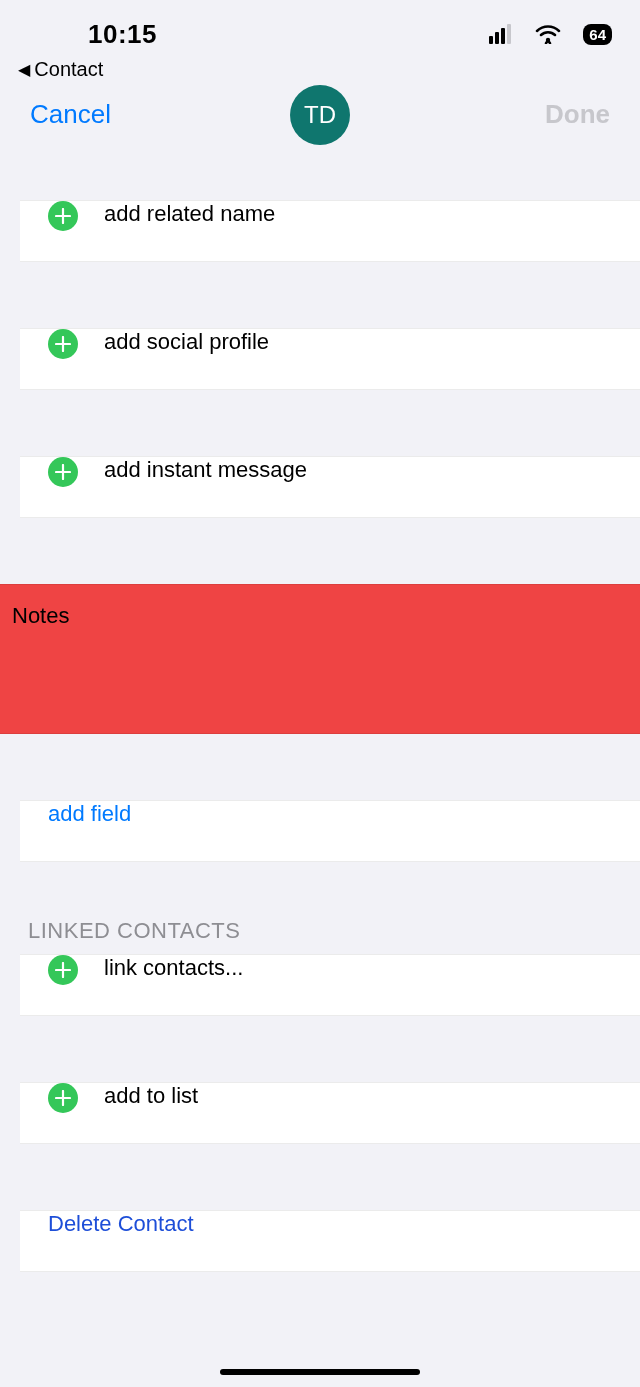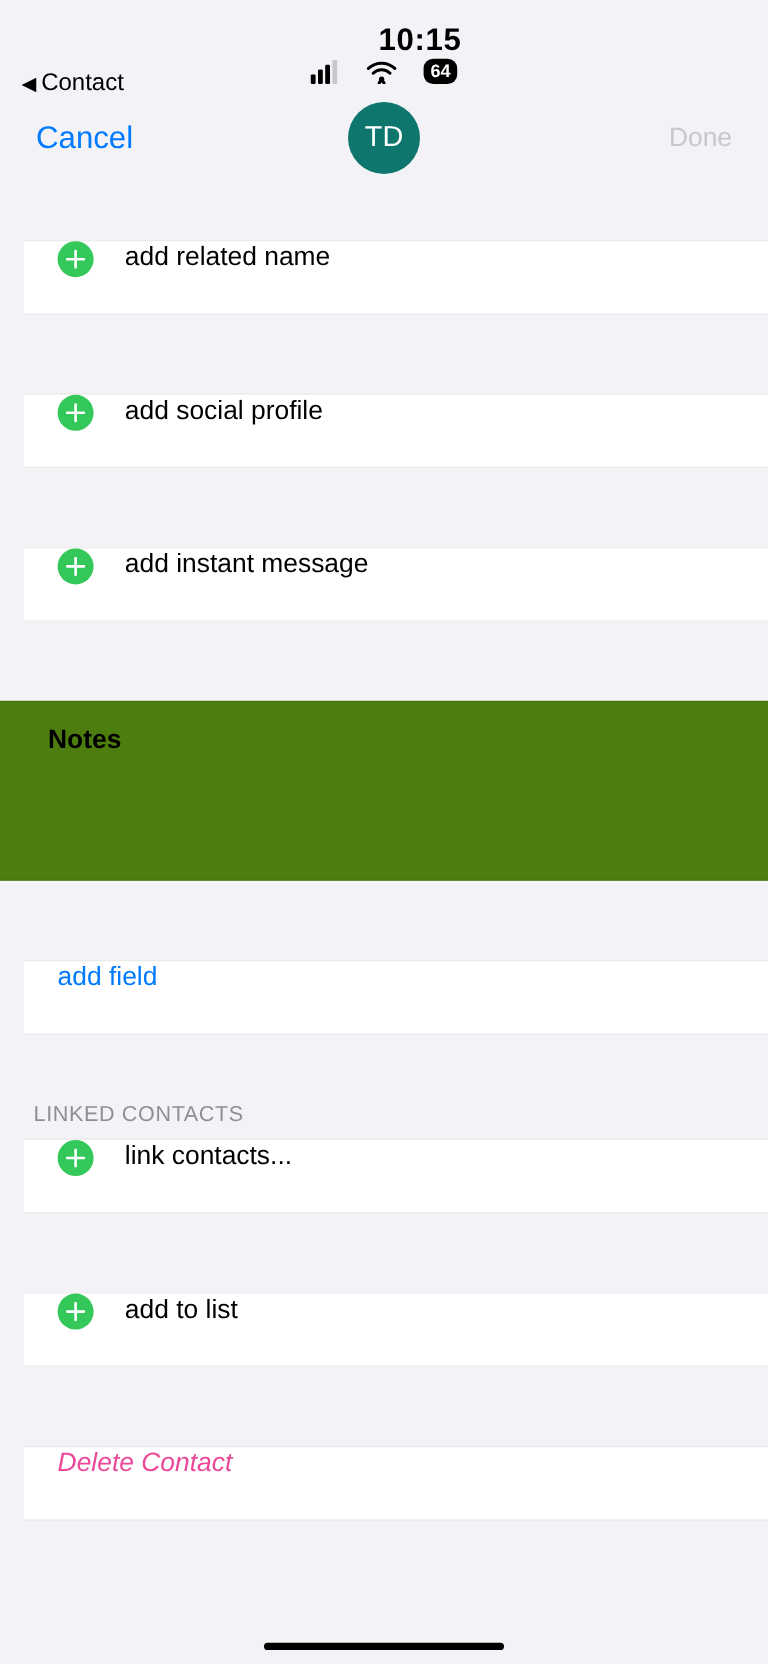--- a/index.html
+++ b/index.html
@@ -11,30 +11,30 @@
       color: #000;
       position: relative;
       overflow: hidden;
     }
     .status-bar {
       display: flex;
       align-items: center;
       justify-content: space-between;
       padding: 18px 28px 0 28px;
       height: 50px;
-      flex-direction: column;
     }
     .status-time {
       font-size: 26px;
       font-weight: 600;
       letter-spacing: 0.5px;
       margin-left: 60px;
     }
     .status-icons {
       display: flex;
+      align-items: center;
       gap: 22px;
     }
     .signal-icon, .wifi-icon, .battery-icon { display: flex; align-items: flex-end; }
     .signal-bar { width: 4px; background: #000; margin-right: 2px; border-radius: 1px; }
     .signal-bar.faded { background: #c7c7cc; }
     .battery {
       background: #000;
       color: #fff;
       font-size: 15px;
       font-weight: 700;
@@ -52,21 +52,21 @@
     .back-chev { font-size: 16px; }
     .nav-bar {
       display: flex;
       align-items: center;
       justify-content: space-between;
       padding: 18px 30px 30px;
       position: relative;
       gap: 28px;
     }
     .nav-cancel { color: #007aff; font-size: 26px; }
-    .nav-done { color: #c7c7cc; font-size: 22px; font-weight: 400; }
+    .nav-done { color: #c7c7cc; font-size: 26px; font-weight: 700; }
     .avatar {
       width: 60px;
       height: 60px;
       border-radius: 50%;
       background: #0f766e;
       color: #fff;
       display: flex;
       align-items: center;
       justify-content: center;
       font-size: 24px;
@@ -95,36 +95,35 @@
       color: #fff;
       display: flex;
       align-items: center;
       justify-content: center;
       font-size: 22px;
       font-weight: 400;
       margin-right: 26px;
       flex-shrink: 0;
     }
     .notes-row {
-      background: #4d7c0f;
+      background: #ef4444;
       border-top: 1px solid rgba(0,0,0,0.08);
       border-bottom: 1px solid rgba(0,0,0,0.08);
-      padding: 18px 40px;
+      padding: 18px 12px;
       font-size: 22px;
       min-height: 150px;
-      font-weight: bold;
     }
     .link-row { color: #007aff; }
     .header-label {
-      font-size: 18px;
+      font-size: 22px;
       color: #8e8e93;
       padding: 0 28px 10px;
       letter-spacing: 0.5px;
     }
-    .delete-row { color: #ec4899; font-style: italic; }
+    .delete-row { color: #1d4ed8; }
     .home-indicator {
       position: absolute;
       bottom: 12px;
       left: 50%;
       transform: translateX(-50%);
       width: 200px;
       height: 6px;
       background: #000;
       border-radius: 3px;
     }

